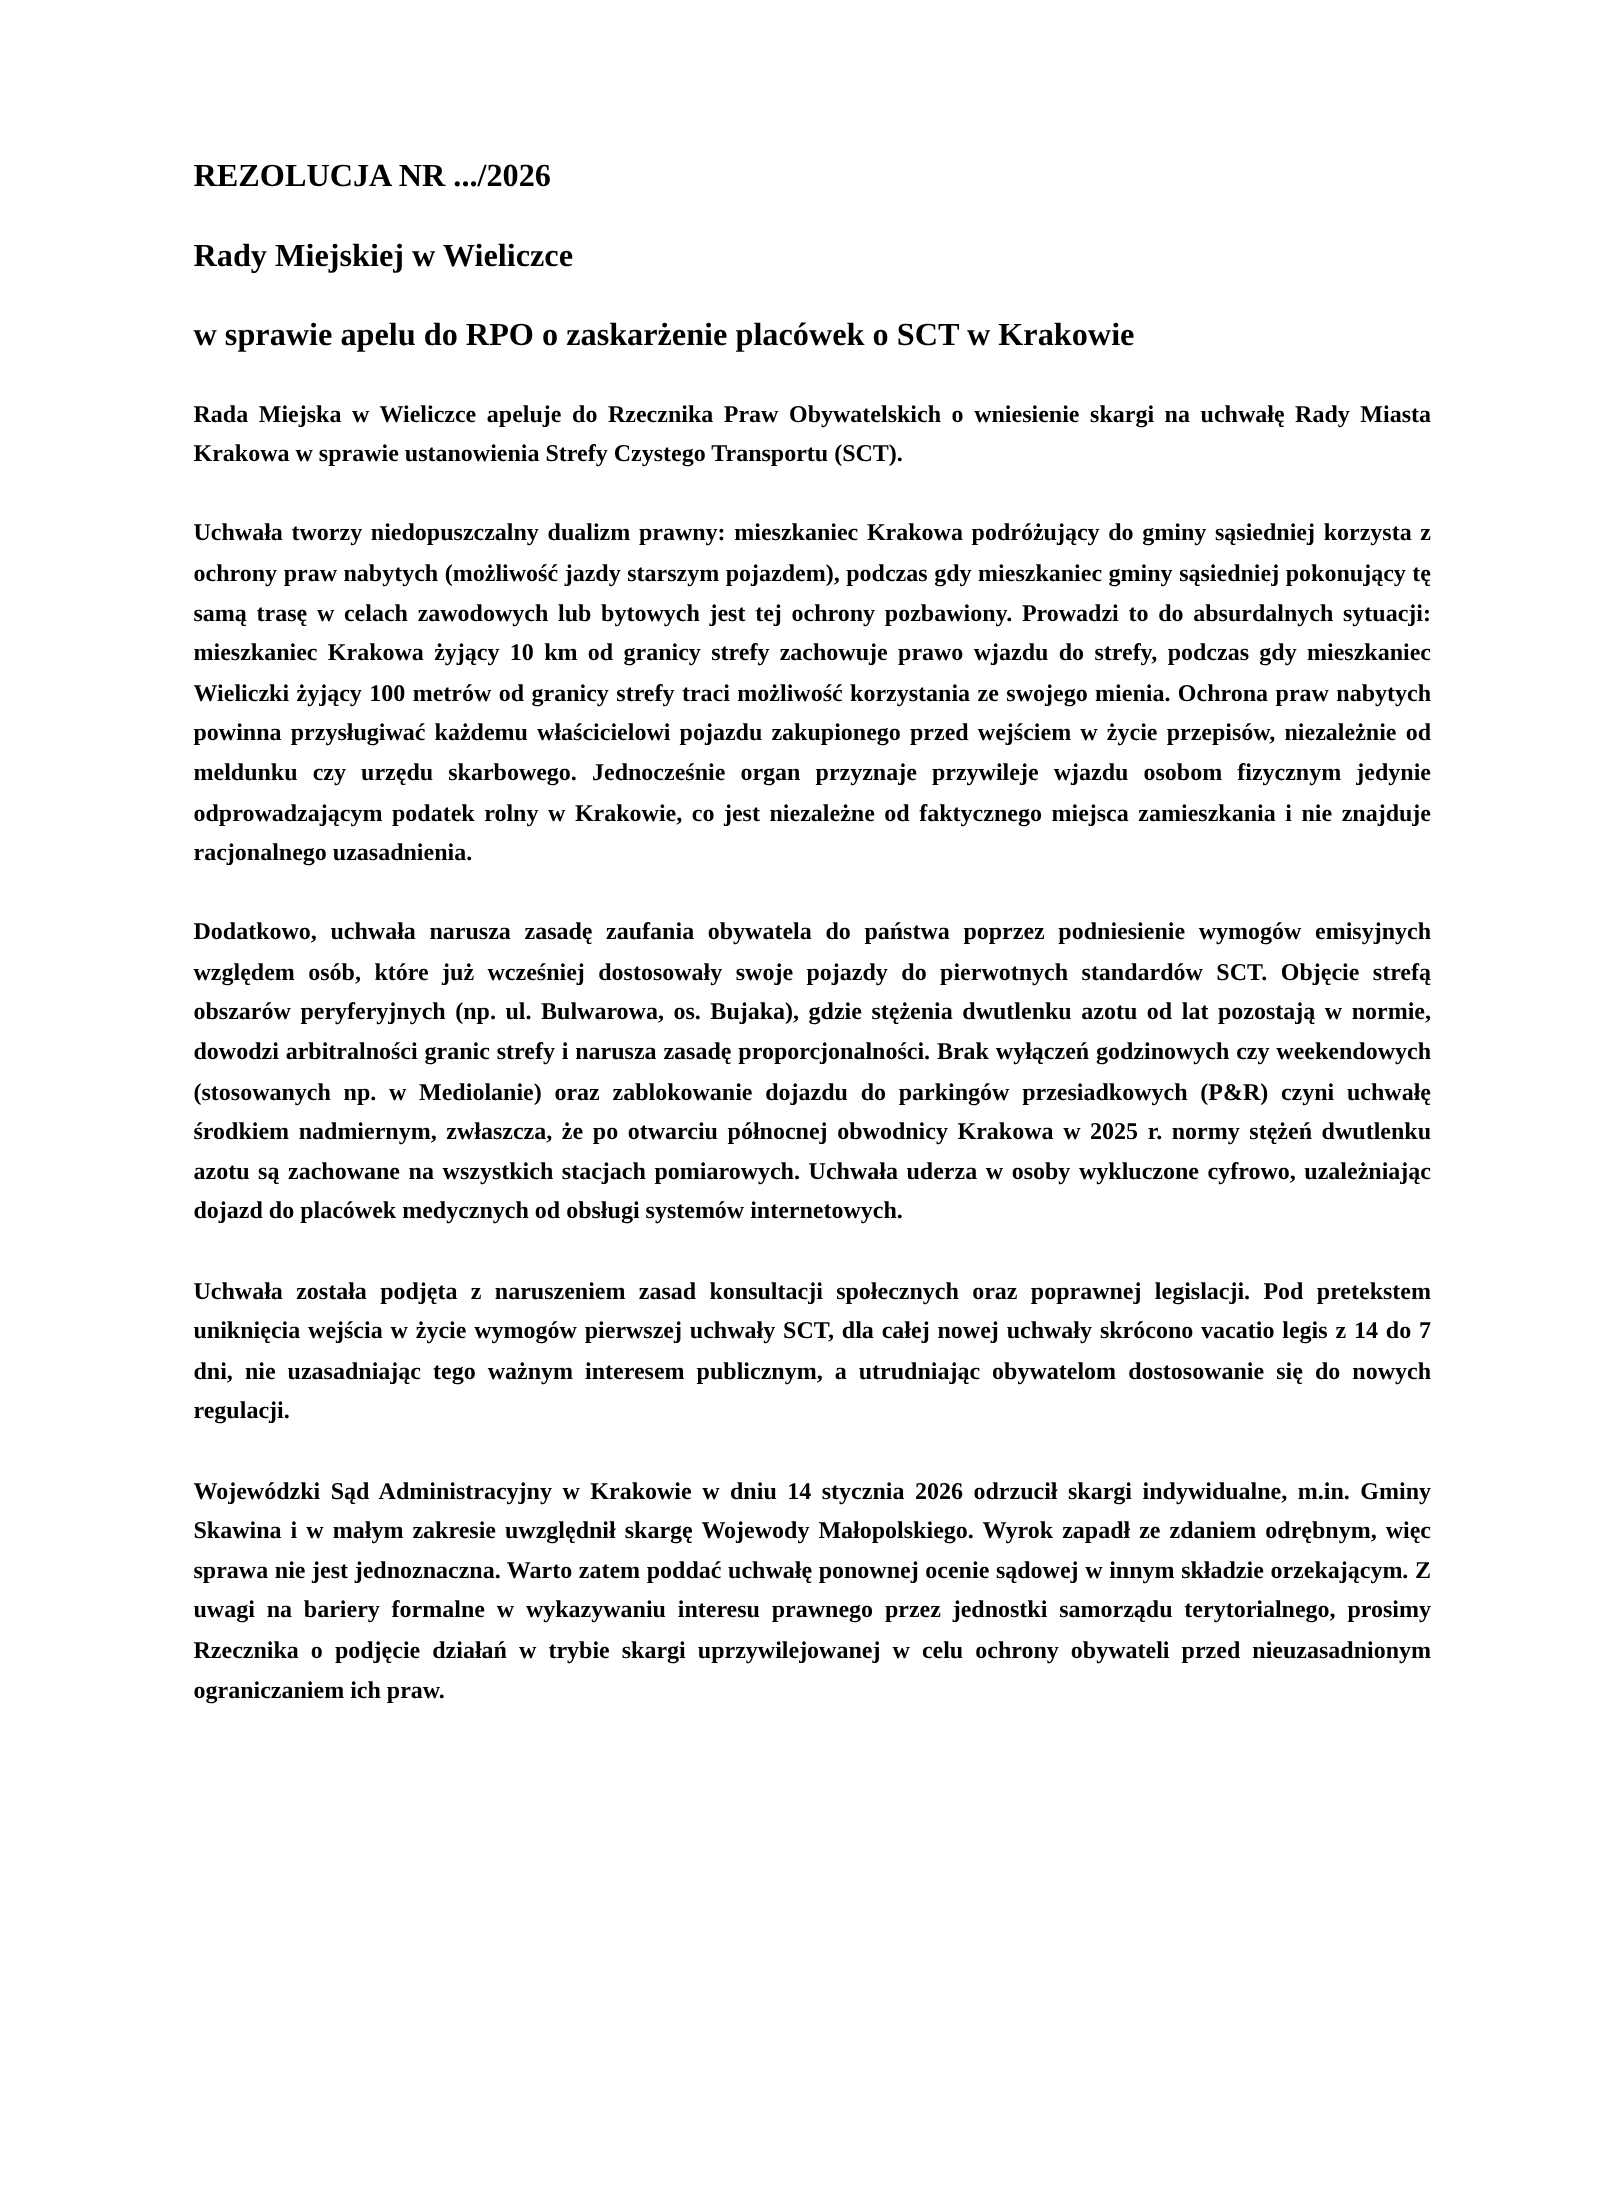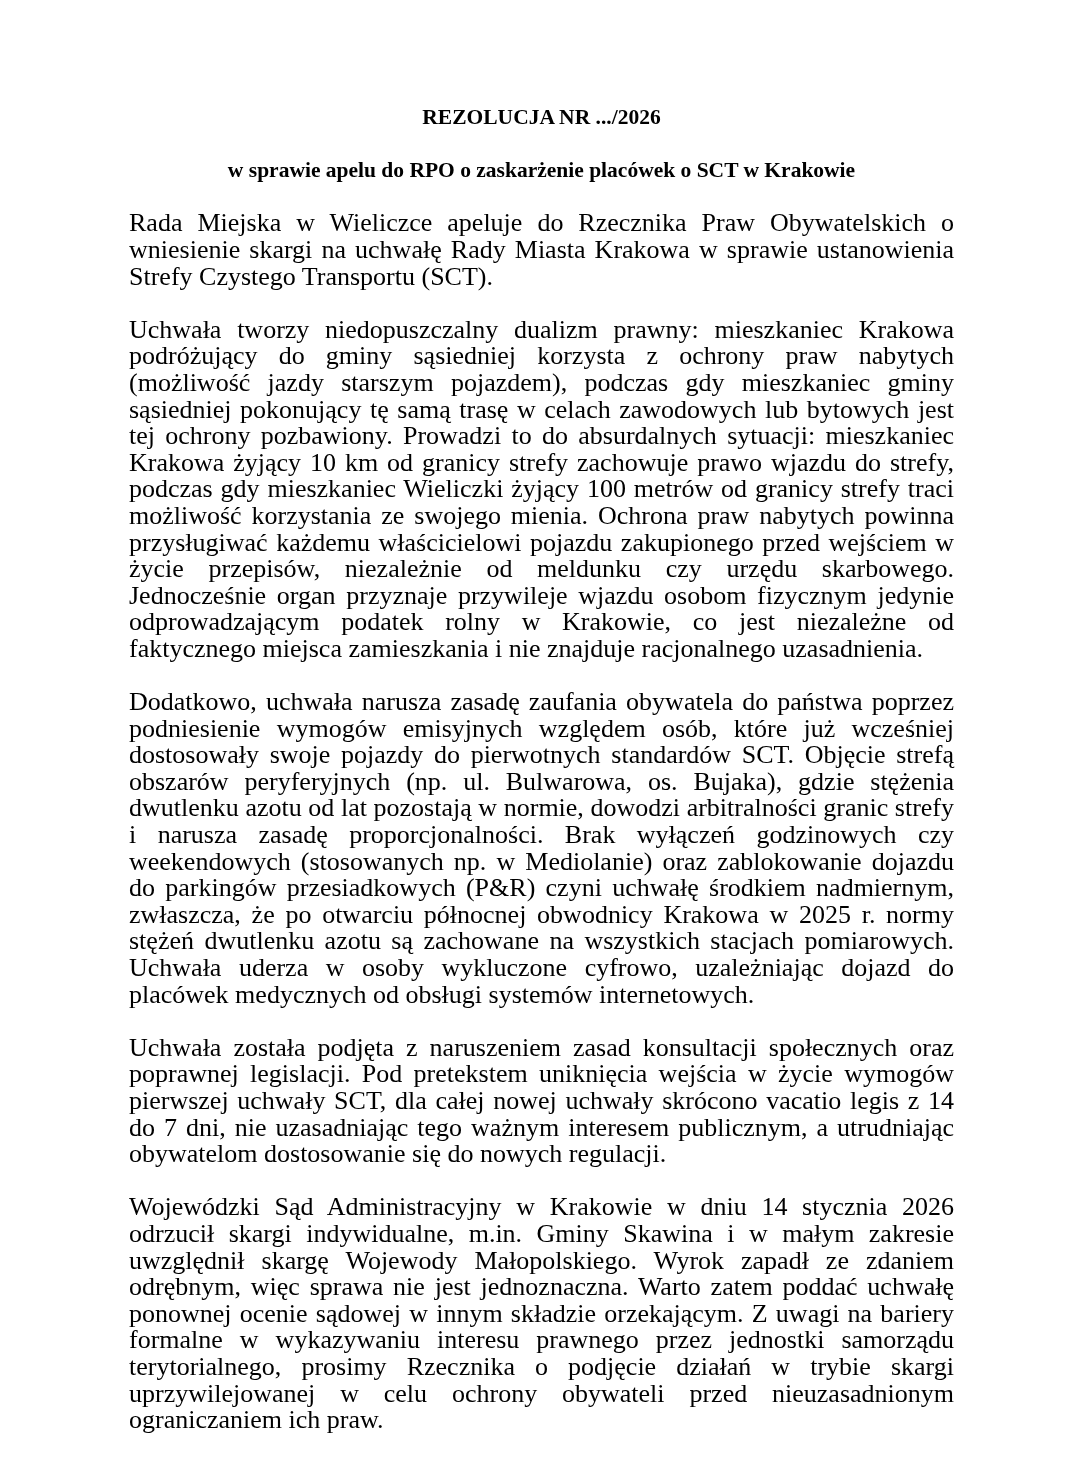--- a/index.html
+++ b/index.html
@@ -15,36 +15,37 @@
     color: #000000;
     box-sizing: border-box;
     padding: 104px 126px 0 129px;
     font-family: "Liberation Serif", "DejaVu Serif", serif;
     overflow: hidden;
   }
   .heading {
     font-size: 21.5px;
     line-height: 26.6px;
     font-weight: bold;
-    text-align: center;
+    text-align: left;
     margin: 0 0 26.6px 0;
   }
   .para {
-    font-size: 26px;
+    font-size: 16px;
     line-height: 26.6px;
-    font-weight: normal;
+    font-weight: bold;
     text-align: justify;
     margin: 0 0 26.6px 0;
   }
 </style>
 </head>
 <body>
 
 <div class="page">
   <h1 class="heading">REZOLUCJA NR .../2026</h1>
+  <h2 class="heading">Rady Miejskiej w Wieliczce</h2>
   <h3 class="heading">w sprawie apelu do RPO o zaskarżenie placówek o SCT w Krakowie</h3>
 
   <p class="para">Rada Miejska w Wieliczce apeluje do Rzecznika Praw Obywatelskich o wniesienie skargi na uchwałę Rady Miasta Krakowa w sprawie ustanowienia Strefy Czystego Transportu (SCT).</p>
   <p class="para">Uchwała tworzy niedopuszczalny dualizm prawny: mieszkaniec Krakowa podróżujący do gminy sąsiedniej korzysta z ochrony praw nabytych (możliwość jazdy starszym pojazdem), podczas gdy mieszkaniec gminy sąsiedniej pokonujący tę samą trasę w celach zawodowych lub bytowych jest tej ochrony pozbawiony. Prowadzi to do absurdalnych sytuacji: mieszkaniec Krakowa żyjący 10 km od granicy strefy zachowuje prawo wjazdu do strefy, podczas gdy mieszkaniec Wieliczki żyjący 100 metrów od granicy strefy traci możliwość korzystania ze swojego mienia. Ochrona praw nabytych powinna przysługiwać każdemu właścicielowi pojazdu zakupionego przed wejściem w życie przepisów, niezależnie od meldunku czy urzędu skarbowego. Jednocześnie organ przyznaje przywileje wjazdu osobom fizycznym jedynie odprowadzającym podatek rolny w Krakowie, co jest niezależne od faktycznego miejsca zamieszkania i nie znajduje racjonalnego uzasadnienia.</p>
   <p class="para">Dodatkowo, uchwała narusza zasadę zaufania obywatela do państwa poprzez podniesienie wymogów emisyjnych względem osób, które już wcześniej dostosowały swoje pojazdy do pierwotnych standardów SCT. Objęcie strefą obszarów peryferyjnych (np. ul. Bulwarowa, os. Bujaka), gdzie stężenia dwutlenku azotu od lat pozostają w normie, dowodzi arbitralności granic strefy i narusza zasadę proporcjonalności. Brak wyłączeń godzinowych czy weekendowych (stosowanych np. w Mediolanie) oraz zablokowanie dojazdu do parkingów przesiadkowych (P&amp;R) czyni uchwałę środkiem nadmiernym, zwłaszcza, że po otwarciu północnej obwodnicy Krakowa w 2025 r. normy stężeń dwutlenku azotu są zachowane na wszystkich stacjach pomiarowych. Uchwała uderza w osoby wykluczone cyfrowo, uzależniając dojazd do placówek medycznych od obsługi systemów internetowych.</p>
   <p class="para">Uchwała została podjęta z naruszeniem zasad konsultacji społecznych oraz poprawnej legislacji. Pod pretekstem uniknięcia wejścia w życie wymogów pierwszej uchwały SCT, dla całej nowej uchwały skrócono vacatio legis z 14 do 7 dni, nie uzasadniając tego ważnym interesem publicznym, a utrudniając obywatelom dostosowanie się do nowych regulacji.</p>
   <p class="para">Wojewódzki Sąd Administracyjny w Krakowie w dniu 14 stycznia 2026 odrzucił skargi indywidualne, m.in. Gminy Skawina i w małym zakresie uwzględnił skargę Wojewody Małopolskiego. Wyrok zapadł ze zdaniem odrębnym, więc sprawa nie jest jednoznaczna. Warto zatem poddać uchwałę ponownej ocenie sądowej w innym składzie orzekającym. Z uwagi na bariery formalne w wykazywaniu interesu prawnego przez jednostki samorządu terytorialnego, prosimy Rzecznika o podjęcie działań w trybie skargi uprzywilejowanej w celu ochrony obywateli przed nieuzasadnionym ograniczaniem ich praw.</p>
 </div>
 
 </body></html>

